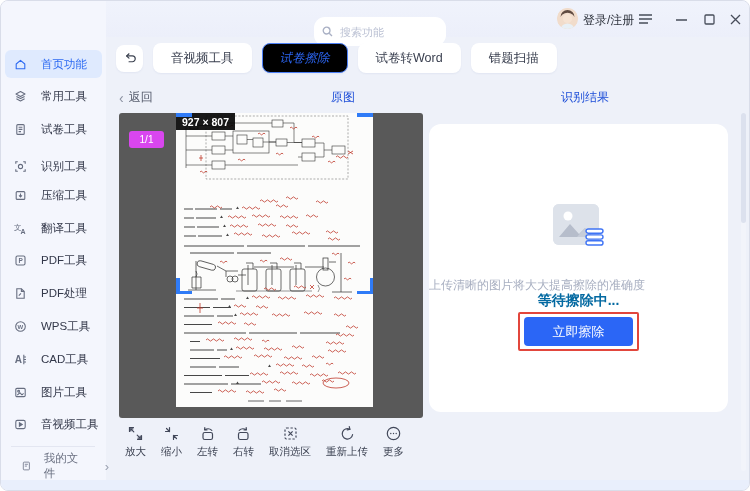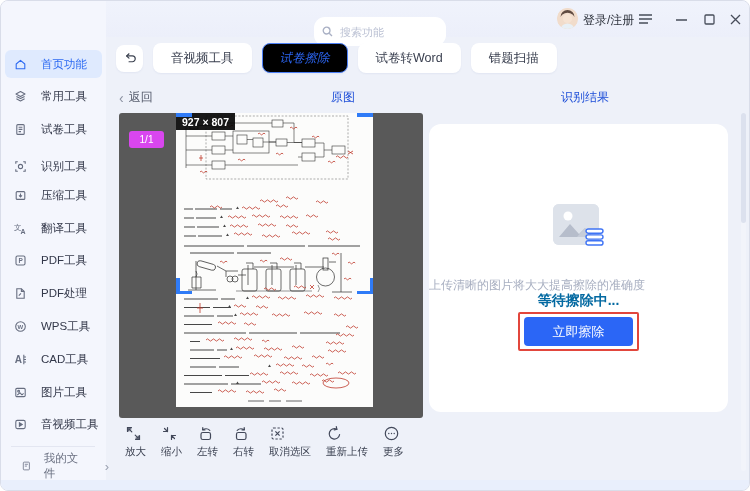--- a/index.html
+++ b/index.html
@@ -43,21 +43,21 @@
   
   .preview{position:absolute;left:118px;top:112px;width:304px;height:305px;background:#595959;border-radius:3px;}
   .paper{position:absolute;left:57px;top:0;width:197px;height:294px;background:#fcfcfb;}
   .pg-badge{position:absolute;left:10px;top:18px;width:35px;height:17px;background:#d946ef;border-radius:3px;
             color:#fff;font-size:10px;display:flex;align-items:center;justify-content:center;}
   .size-badge{position:absolute;left:57px;top:0;height:17px;padding:0 6px;background:rgba(5,5,5,.92);color:#fff;
               font-size:10.5px;font-weight:bold;display:flex;align-items:center;}
   .handle{position:absolute;background:#2f7bf7;}
   
   .toolbar{position:absolute;left:124px;top:424px;display:flex;gap:15px;}
-  .tool{display:flex;flex-direction:column;gap:3px;color:#42485a;cursor:pointer;}
+  .tool{display:flex;flex-direction:column;align-items:center;gap:3px;color:#42485a;cursor:pointer;}
   .tool .lbl{font-size:10.5px;color:#3c4252;white-space:nowrap;}
   
   .result-card{position:absolute;left:428px;top:123px;width:299px;height:288px;background:#fff;border-radius:12px;}
   .ph-icon{position:absolute;left:124px;top:80px;width:46px;height:41px;border-radius:6px;background:#dde2ea;}
   .ph-badge{position:absolute;left:156px;top:104px;}
   .status{position:absolute;left:0;width:100%;top:128px;text-align:center;font-size:14px;font-weight:bold;color:#0369a1;margin-top:40px;}
   .hint{position:absolute;left:0;width:100%;top:153px;text-align:left;font-size:12px;color:#a8afc1;}
   .annotation{position:absolute;left:89px;top:188px;width:121px;height:39px;border:2px solid #e2463c;border-radius:2px;
               display:flex;align-items:center;justify-content:center;}
   .erase-btn{width:109px;height:29px;background:#2b66f6;color:#fff;border:none;border-radius:4px;font-size:13px;

